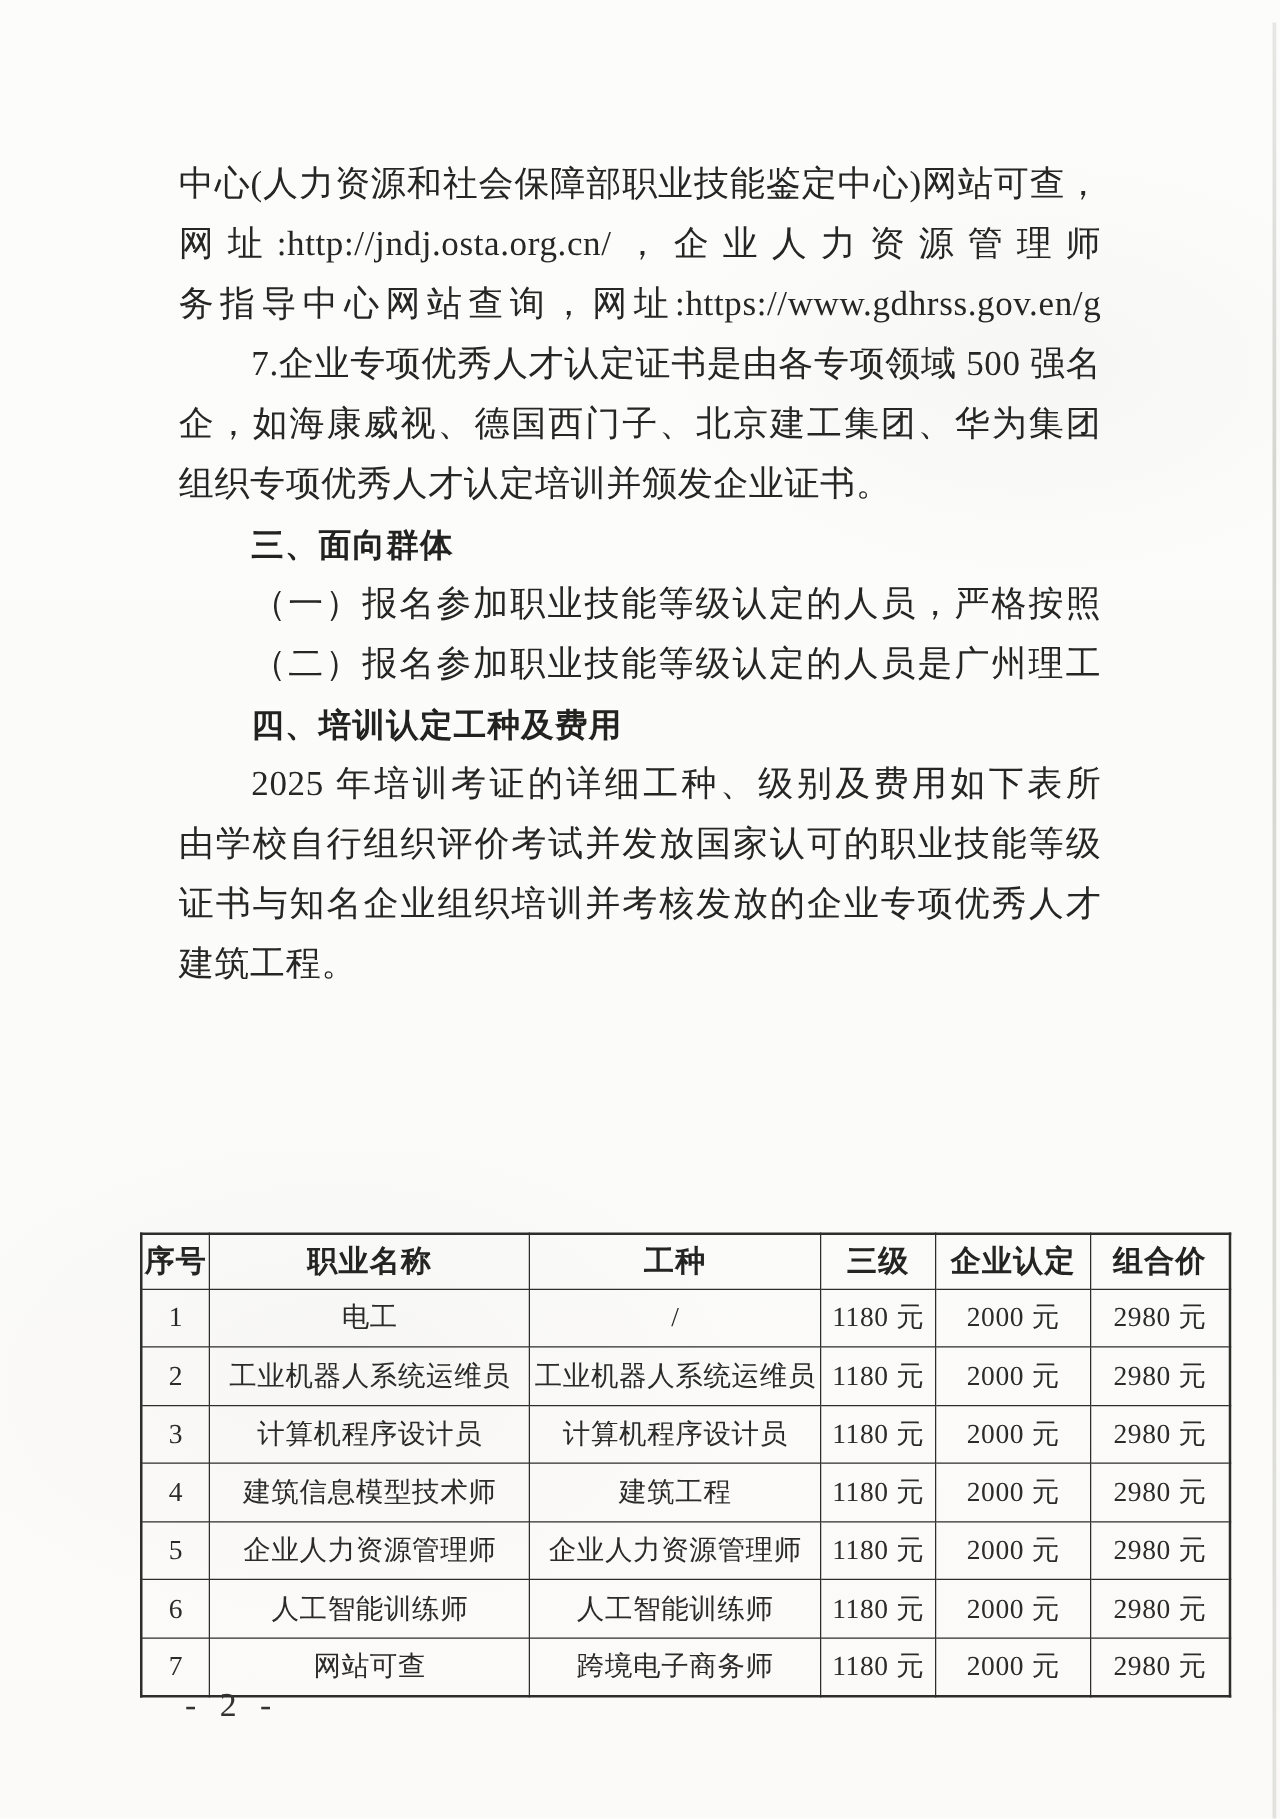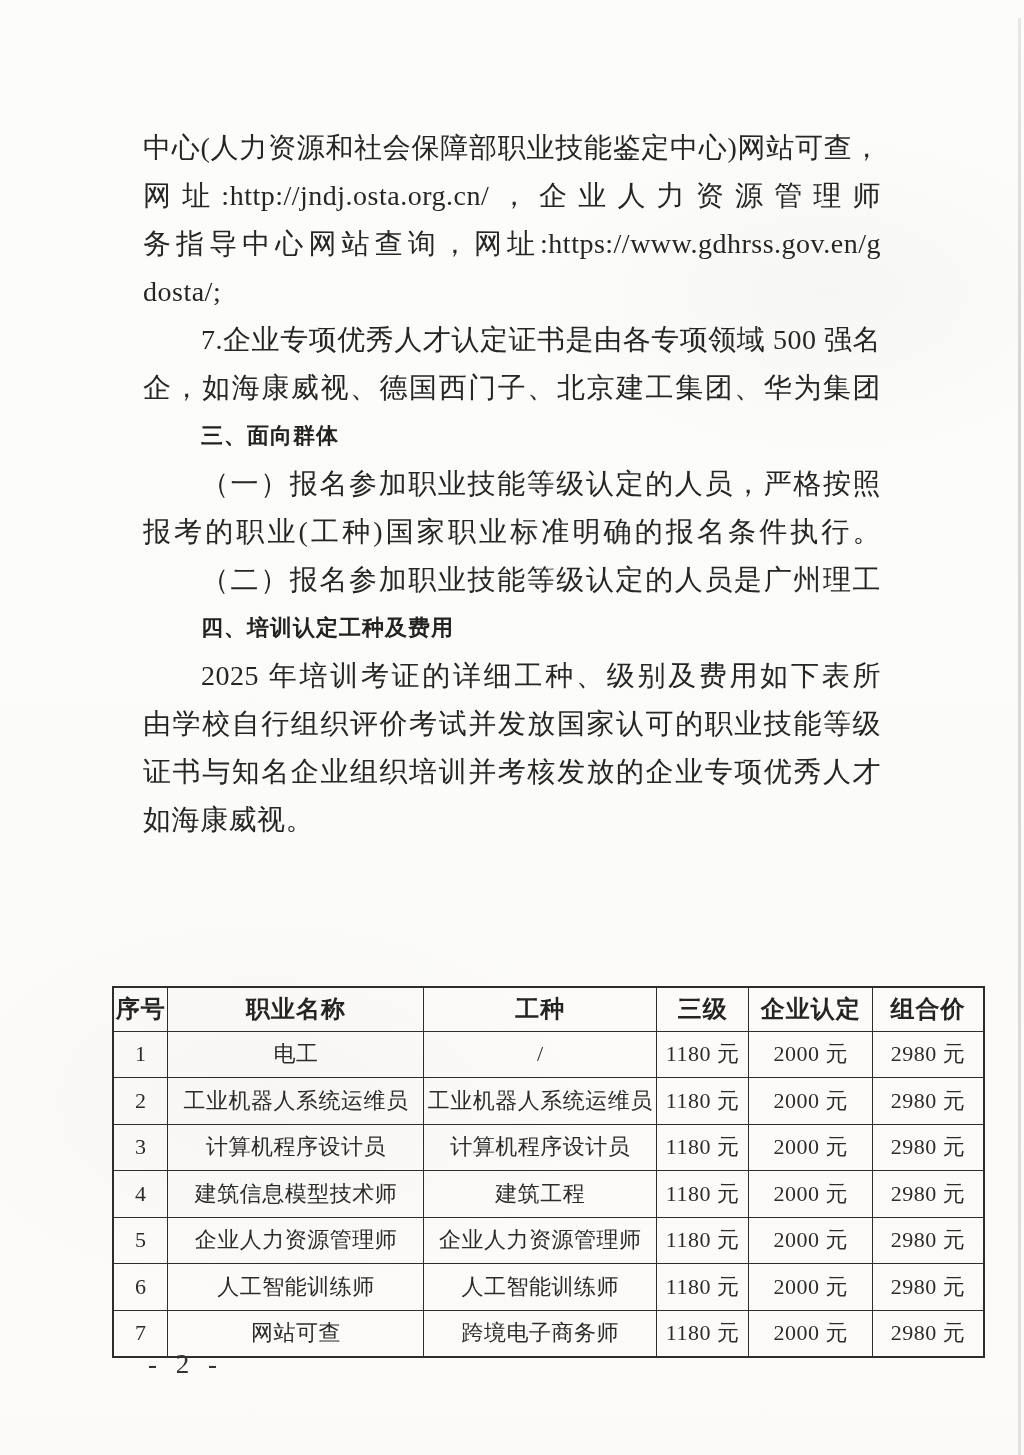--- a/index.html
+++ b/index.html
@@ -31,21 +31,21 @@
     overflow:hidden;white-space:normal;
     letter-spacing:0.5px;
   }
   .line.fill{
     text-align:justify;text-align-last:justify;text-justify:inter-character;
   }
   .line.indent{padding-left:58px;}
   .line.indent.fill{width:680px;}
   .line.heading{
     font-family:"Liberation Sans","DejaVu Sans",sans-serif;
-    font-weight:700;font-size:22px;color:#222220;letter-spacing:1px;
+    font-weight:700;font-size:26px;color:#222220;letter-spacing:1px;
   }
   table.fees{
     position:absolute;left:112px;top:986px;width:873px;
     border-collapse:collapse;table-layout:fixed;
     background:transparent;
   }
   table.fees th, table.fees td{
     border:1.6px solid #2d2d2a;
     text-align:center;vertical-align:middle;
     padding:0;overflow:hidden;white-space:nowrap;
@@ -71,32 +71,31 @@
 <body>
 
 <div class="page">
 
   <div class="scan-edge"></div>
 
   <div class="text-block" id="text-block">
       <div class="line fill">中心(人力资源和社会保障部职业技能鉴定中心)网站可查，</div>
       <div class="line fill">网址:http://jndj.osta.org.cn/，企业人力资源管理师</div>
       <div class="line fill">务指导中心网站查询，网址:https://www.gdhrss.gov.en/g</div>
-      <div class="line">dosta/;</div>
       <div class="line indent fill">7.企业专项优秀人才认定证书是由各专项领域 500 强名</div>
       <div class="line fill">企，如海康威视、德国西门子、北京建工集团、华为集团等</div>
+      <div class="line">组织专项优秀人才认定培训并颁发企业证书。</div>
       <div class="line indent heading">三、面向群体</div>
       <div class="line indent fill">（一）报名参加职业技能等级认定的人员，严格按照所</div>
-      <div class="line fill">报考的职业(工种)国家职业标准明确的报名条件执行。</div>
       <div class="line indent fill">（二）报名参加职业技能等级认定的人员是广州理工学</div>
       <div class="line indent heading">四、培训认定工种及费用</div>
       <div class="line indent fill">2025 年培训考证的详细工种、级别及费用如下表所示，</div>
       <div class="line fill">由学校自行组织评价考试并发放国家认可的职业技能等级</div>
       <div class="line fill">证书与知名企业组织培训并考核发放的企业专项优秀人才</div>
-      <div class="line">如海康威视。</div>
+      <div class="line">建筑工程。</div>
     </div>
 
   <table class="fees">
     <colgroup>
       <col class="c0">
         <col class="c1">
         <col class="c2">
         <col class="c3">
         <col class="c4">
         <col class="c5">

